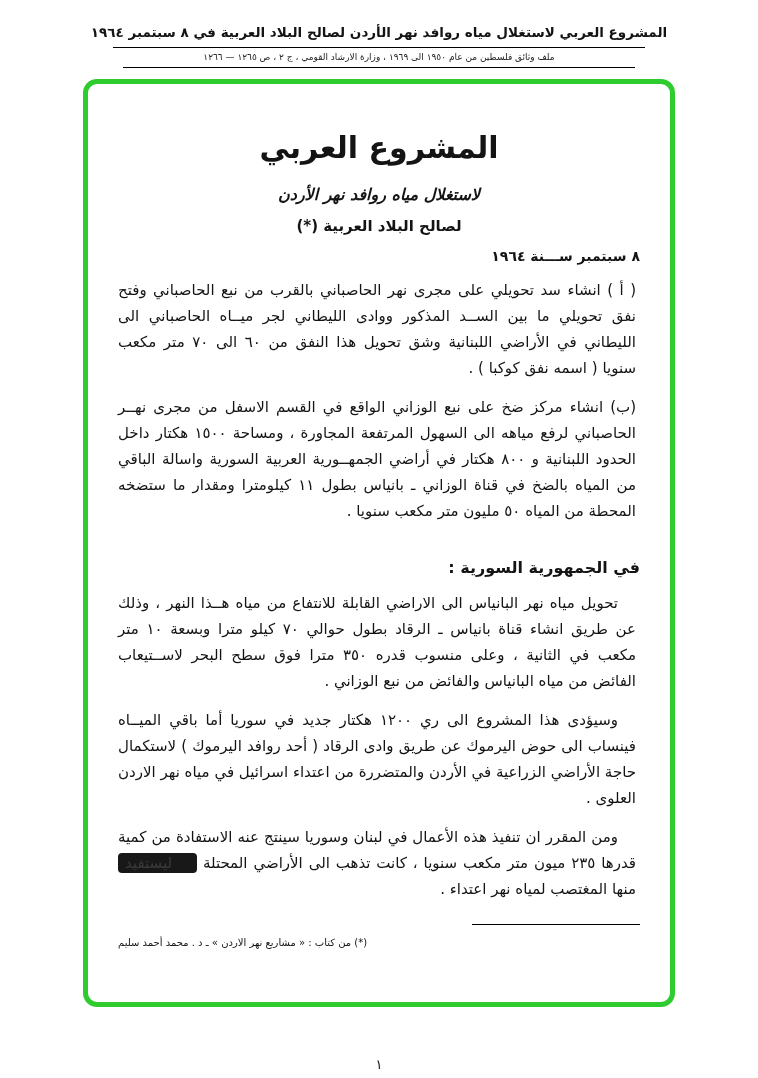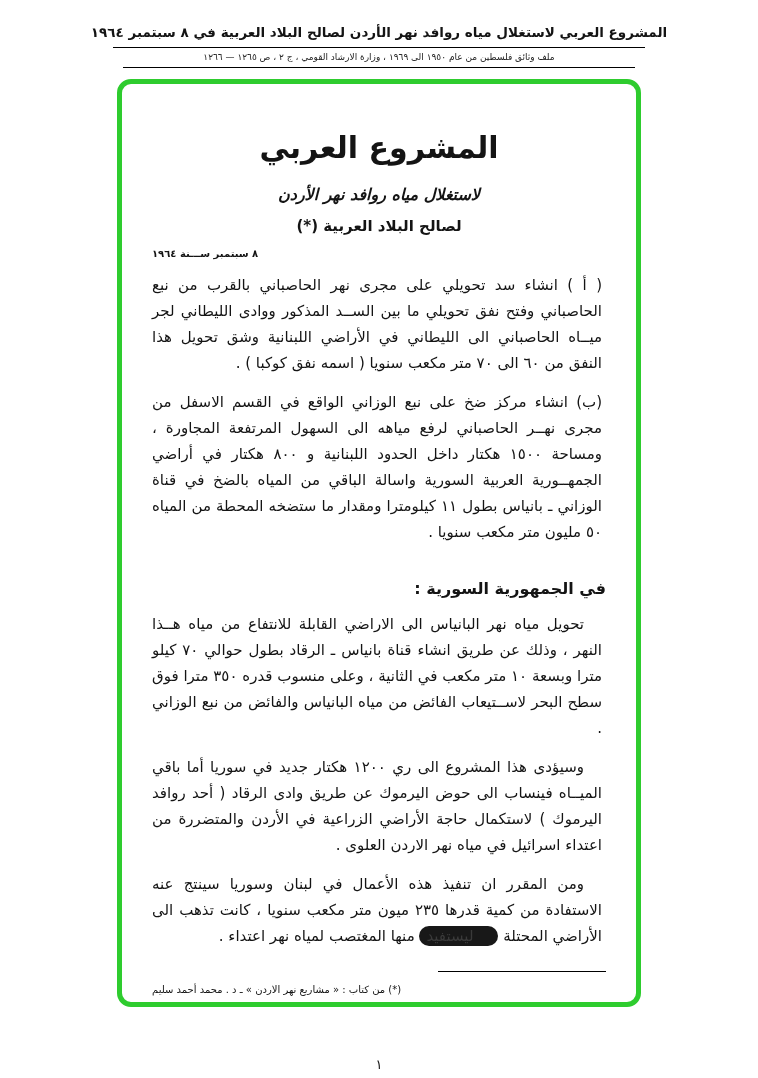--- a/index.html
+++ b/index.html
@@ -38,21 +38,21 @@
   .rule-bottom { width: 512px; margin-top: 5px; }
   .header-source {
     margin-top: 4px;
     font-size: 9px;
     color: #222;
   }
 
   
   .green-frame {
     box-sizing: border-box;
-    width: 524px;
+    width: 592px;
     height: 928px;
     margin: 11px auto 0 auto;
     border: 5px solid #2ecc2e;
     border-radius: 14px;
     padding: 34px 30px 20px 30px;
     overflow: hidden;
   }
 
   .doc-title {
     text-align: center;
@@ -67,22 +67,22 @@
     margin-top: 18px;
     font-style: italic;
   }
   .doc-subtitle-2 {
     text-align: center;
     font-weight: bold;
     font-size: 15px;
     margin-top: 13px;
   }
   .doc-date {
-    text-align: left;
-    font-size: 10px;
+    text-align: right;
+    font-size: 14px;
     font-weight: bold;
     margin-top: 13px;
   }
 
   .section-heading {
     font-weight: bold;
     font-size: 16px;
     text-align: right;
     margin: 34px 0 0 0;
   }
@@ -92,21 +92,21 @@
     line-height: 26px;
     text-align: justify;
     margin: 13px 4px 0 0;
   }
   .para.indent { text-indent: 18px; }
 
   .redact {
     display: inline-block;
     background: #181818;
     color: #3a3a3a;
-    border-radius: 10px;
+    border-radius: 4px;
     padding: 0 7px;
     line-height: 20px;
   }
 
   
   .footnote-divider {
     width: 168px;            
     border: none;
     border-top: 1.4px solid #000;
     margin: 22px 0 0 0;

